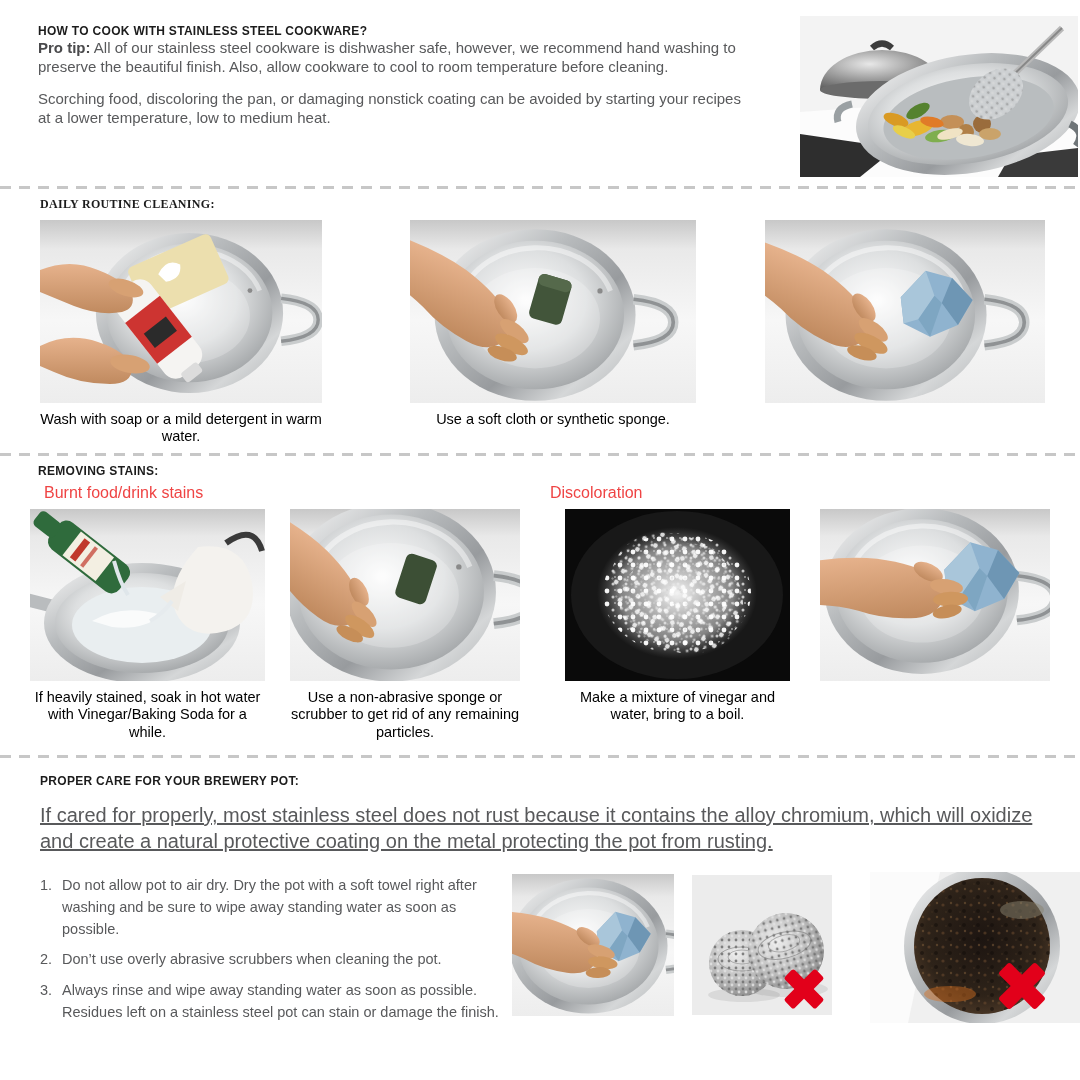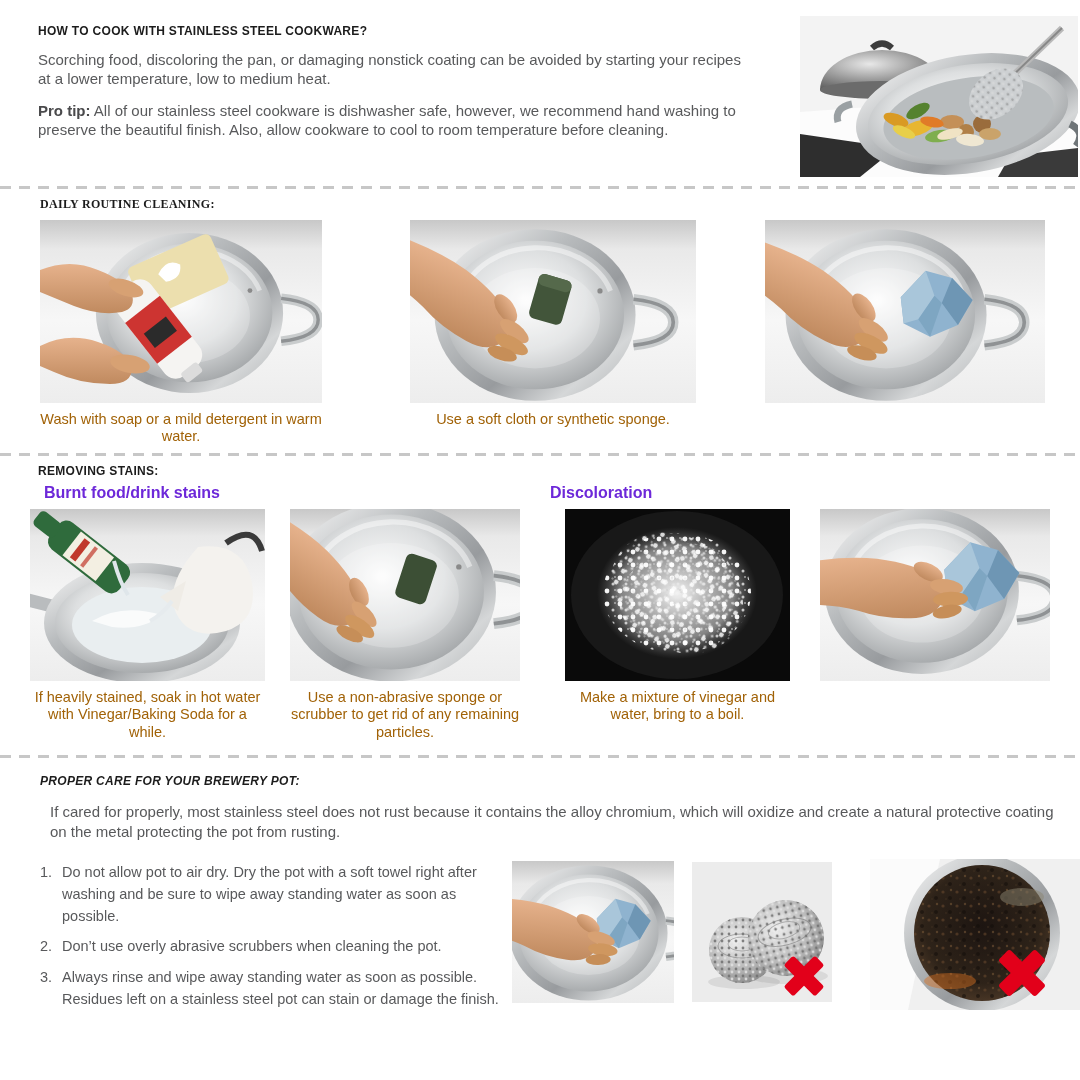--- a/index.html
+++ b/index.html
@@ -11,41 +11,41 @@
   
   .sec-cook{position:relative;height:186px;padding:24px 0 0 38px;box-sizing:border-box;}
   .sec-cook .txt{width:705px;}
   .sec-cook p{margin:0 0 13px 0;}
   .wok-photo{position:absolute;left:800px;top:16px;width:278px;height:161px;}
   
   .sec-daily{height:264px;padding-top:8px;box-sizing:border-box;}
   .sec-daily h2{margin-left:40px;font-family:Liberation Serif, serif;}
   .row-daily{display:flex;margin:8px 0 0 40px;}
   figure{margin:0;padding:0;}
-  figcaption{font-size:14.5px;line-height:1.2;text-align:center;color:#a16207;margin-top:8px;}
+  figcaption{font-size:14.5px;line-height:1.2;text-align:center;color:#000000;margin-top:8px;}
   .f-d1{width:282px;margin-right:88px;}
   .f-d2{width:286px;margin-right:69px;}
   .f-d3{width:280px;}
   .photo{overflow:hidden;}
   .photo svg{display:block;}
   
   .sec-stains{height:299px;padding-top:8px;box-sizing:border-box;}
   .sec-stains h2{margin-left:38px;}
-  .subrow{position:relative;height:20px;margin-top:6px;font-size:16px;font-weight:bold;color:#6d28d9;}
+  .subrow{position:relative;height:20px;margin-top:6px;font-size:16px;font-weight:normal;color:#ef4444;}
   .sub-left{position:absolute;left:44px;}
   .sub-right{position:absolute;left:550px;}
   .row-stains{display:flex;margin:5px 0 0 30px;}
   .f-s1{width:235px;margin-right:25px;}
   .f-s2{width:230px;margin-right:45px;}
   .f-s3{width:225px;margin-right:30px;}
   .f-s4{width:230px;}
   
   .sec-care{height:322px;padding-top:16px;box-sizing:border-box;}
-  .sec-care h2{margin-left:40px;font-style:italic;}
-  .care-par{margin:14px 20px 0 50px;font-size:15px;line-height:1.3;}
+  .sec-care h2{margin-left:40px;}
+  .care-par{margin:14px 20px 0 40px;font-size:20px;line-height:1.3;text-decoration:underline;}
   .care-row{display:flex;margin-top:18px;padding-left:40px;}
   .care-list{width:472px;flex:none;margin:3px 0 0 0;padding:0;list-style:none;
              font-size:14.5px;line-height:1.5;color:#58595b;}
   .care-list li{display:flex;margin-bottom:9px;}
   .care-list .num{width:22px;flex:none;}
   .care-list .itxt{flex:1;}
   .care-photos{position:relative;width:568px;height:175px;flex:none;}
   .cp1{position:absolute;left:0;top:2px;width:162px;height:142px;}
   .cp2{position:absolute;left:180px;top:3px;width:140px;height:140px;}
   .cp3{position:absolute;left:358px;top:0;width:210px;height:151px;}
@@ -142,22 +142,22 @@
     <rect x="-26" y="-8" width="52" height="16" rx="3" fill="#e2001a" transform="rotate(-45)"></rect>
   </g>
 </defs>
 </svg>
 
 <div class="page">
 
   <section class="sec-cook">
     <div class="txt">
       <h2>HOW TO COOK WITH STAINLESS STEEL COOKWARE?</h2>
+      <p class="body-text"><b style="color:#4a4a4c">Pro tip:</b><span> All of our stainless steel cookware is dishwasher safe, however, we recommend hand washing to preserve the beautiful finish. Also, allow cookware to cool to room temperature before cleaning.</span></p>
       <p class="body-text" style="margin-top:12px">Scorching food, discoloring the pan, or damaging nonstick coating can be avoided by starting your recipes at a lower temperature, low to medium heat.</p>
-      <p class="body-text"><b style="color:#4a4a4c">Pro tip:</b><span> All of our stainless steel cookware is dishwasher safe, however, we recommend hand washing to preserve the beautiful finish. Also, allow cookware to cool to room temperature before cleaning.</span></p>
     </div>
     <div class="photo wok-photo">
       <svg viewBox="0 0 278 161" width="278" height="161">
         <rect width="278" height="161" fill="#f3f3f3"></rect>
         <path d="M0,96 L278,76 278,161 0,161 Z" fill="#fcfcfc"></path>
         <path d="M0,118 L96,132 60,161 0,161 Z" fill="#2e2e2e"></path>
         <path d="M210,140 l68,-8 0,29 -80,0 z" fill="#3a3a3a"></path>
         <path d="M20,74 a62,40 0 0 1 124,0 z" fill="url(#gLid)"></path>
         <ellipse cx="82" cy="74" rx="62" ry="9" fill="#6b6b6b"></ellipse>
         <path d="M72,32 q10,-9 20,0" stroke="#3c3c3c" stroke-width="6" fill="none"></path>

